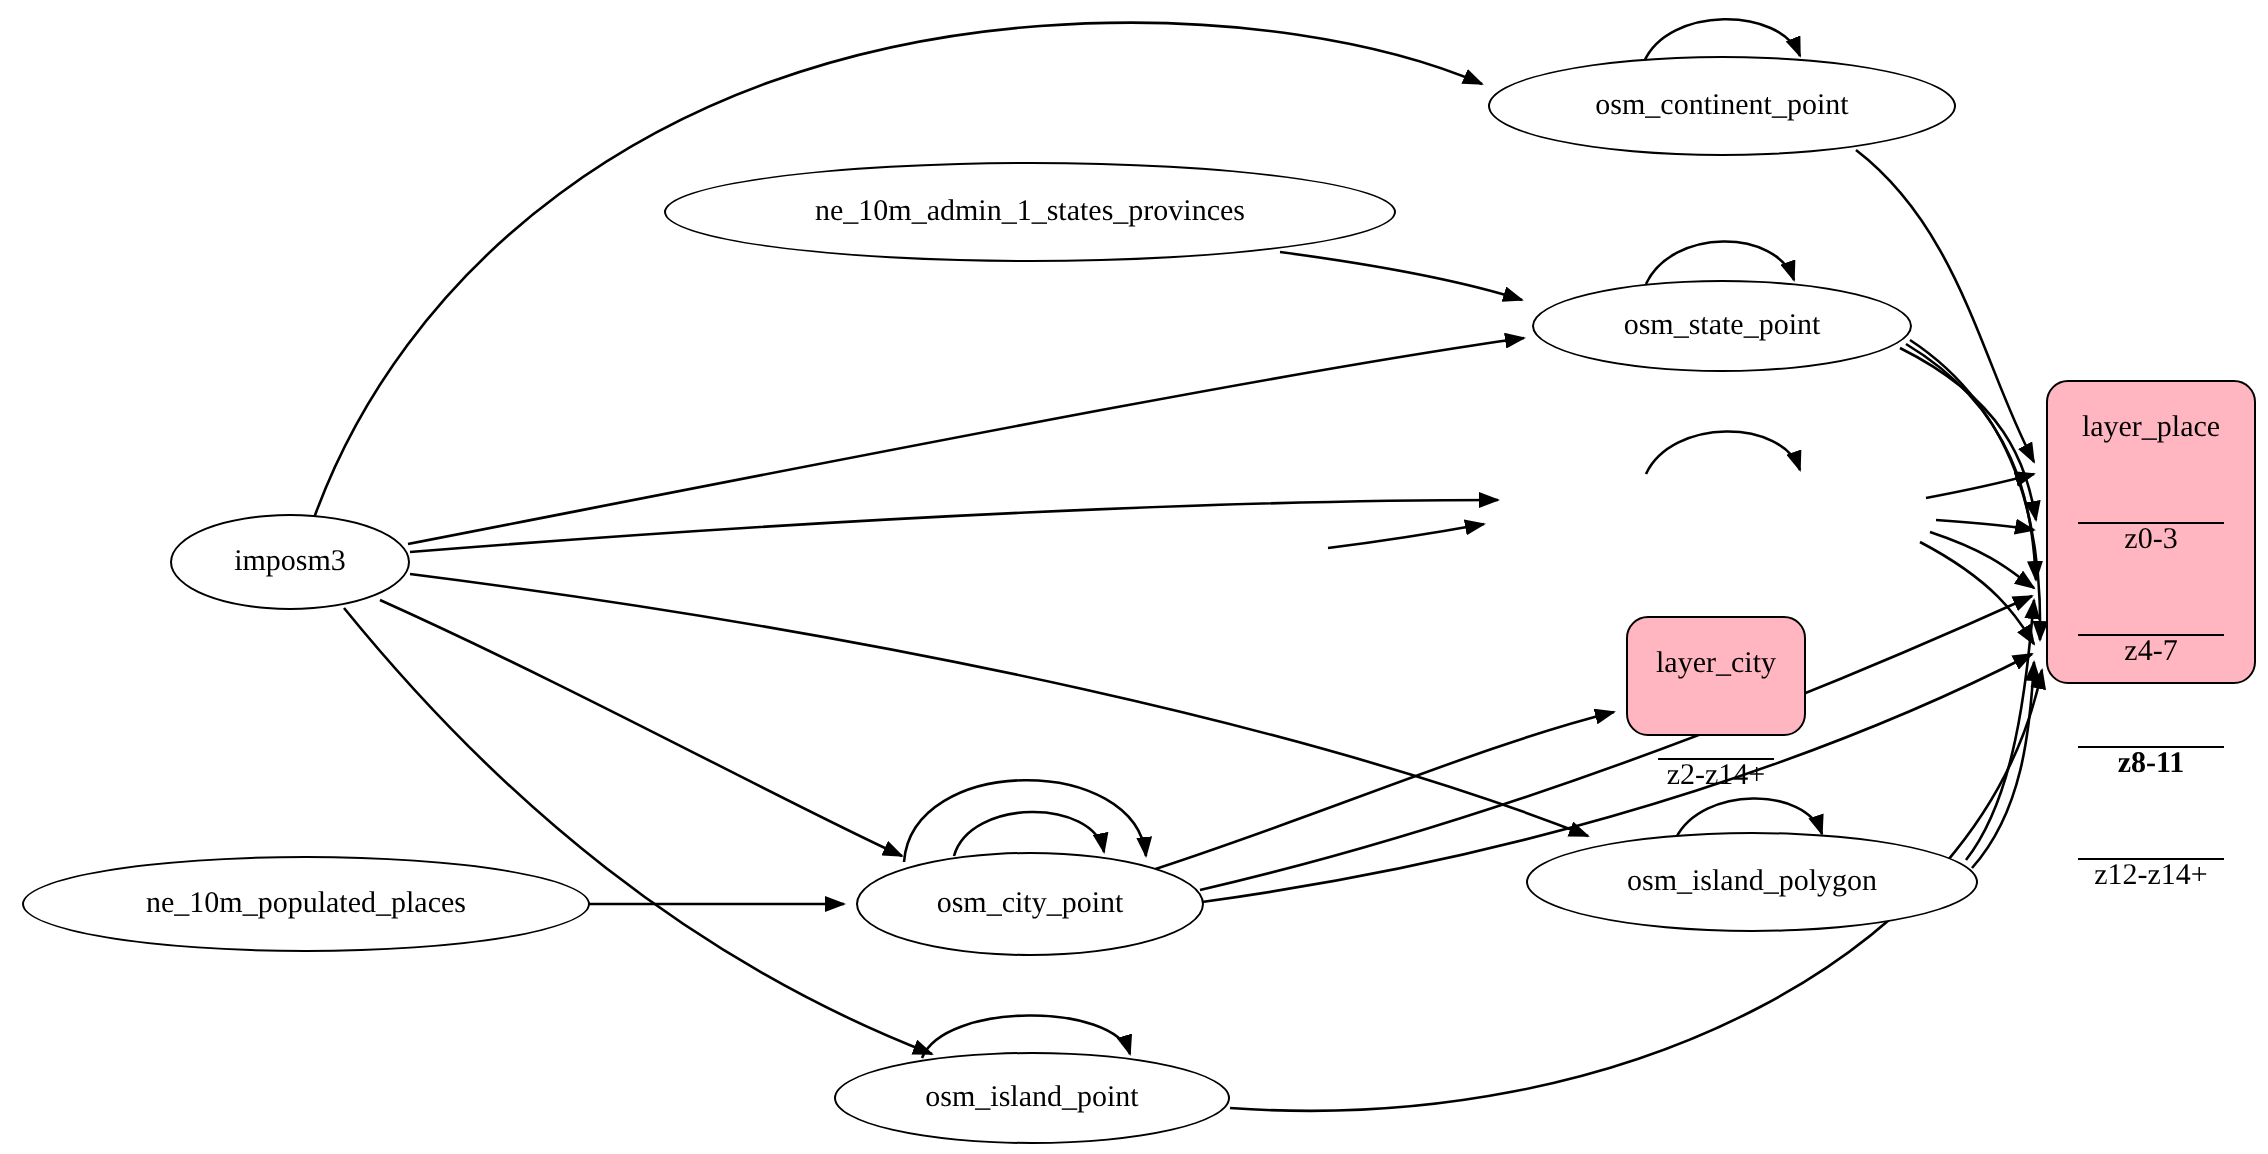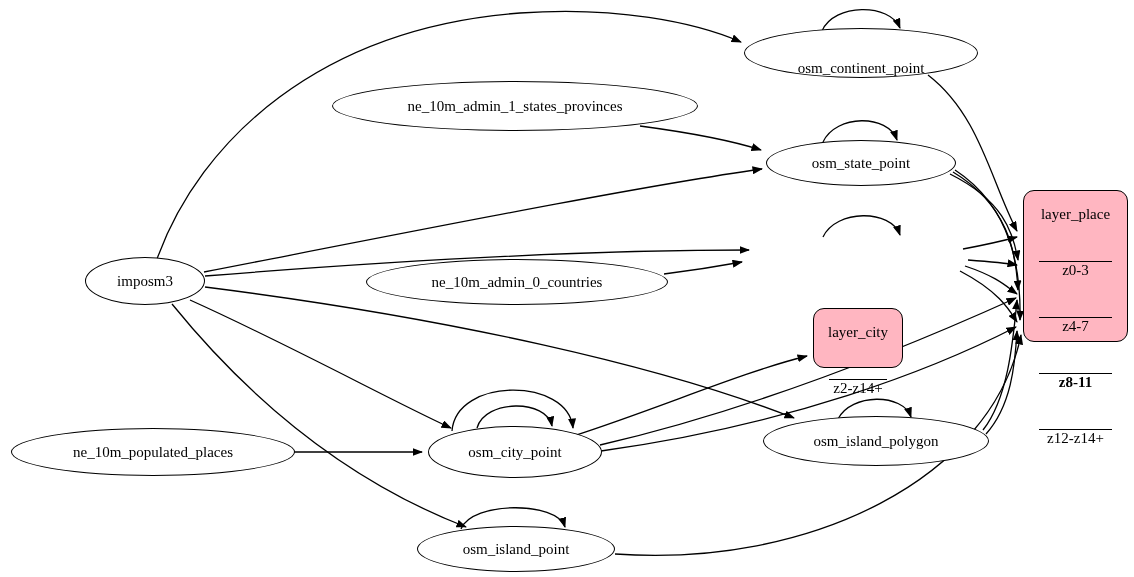--- a/index.html
+++ b/index.html
@@ -86,27 +86,24 @@
         <path d="M461,529 C472,501 557,501 565,527" marker-end="url(#arrow)"></path>
       </g>
   </svg>
 
   <div class="node ellipse" id="n-imposm3" style="left: 85px; top: 257px; width: 120px; height: 48px; text-align: right;">
     <span>imposm3</span>
   </div>
   <div class="node ellipse" id="n-ne_10m_admin_1_states_provinces" style="left: 332px; top: 81px; width: 366px; height: 50px;">
     <span>ne_10m_admin_1_states_provinces</span>
   </div>
-  <div class="node ellipse" id="n-ne_10m_admin_0_countries" style="left: 366px; top: 259px; width: 302px; height: 46px;">
-    <span>ne_10m_admin_0_countries</span>
-  </div>
   <div class="node ellipse" id="n-ne_10m_populated_places" style="left: 11px; top: 428px; width: 284px; height: 48px;">
     <span>ne_10m_populated_places</span>
   </div>
-  <div class="node ellipse" id="n-osm_continent_point" style="left: 744px; top: 28px; width: 234px; height: 50px; align-items: flex-end;">
+  <div class="node ellipse" id="n-osm_continent_point" style="left: 744px; top: 28px; width: 234px; height: 50px;">
     <span>osm_continent_point</span>
   </div>
   <div class="node ellipse" id="n-osm_state_point" style="left: 766px; top: 140px; width: 190px; height: 46px;">
     <span>osm_state_point</span>
   </div>
   <div class="node ellipse" id="n-osm_city_point" style="left: 428px; top: 426px; width: 174px; height: 52px;">
     <span>osm_city_point</span>
   </div>
   <div class="node ellipse" id="n-osm_island_polygon" style="left: 763px; top: 416px; width: 226px; height: 50px;">
     <span>osm_island_polygon</span>

